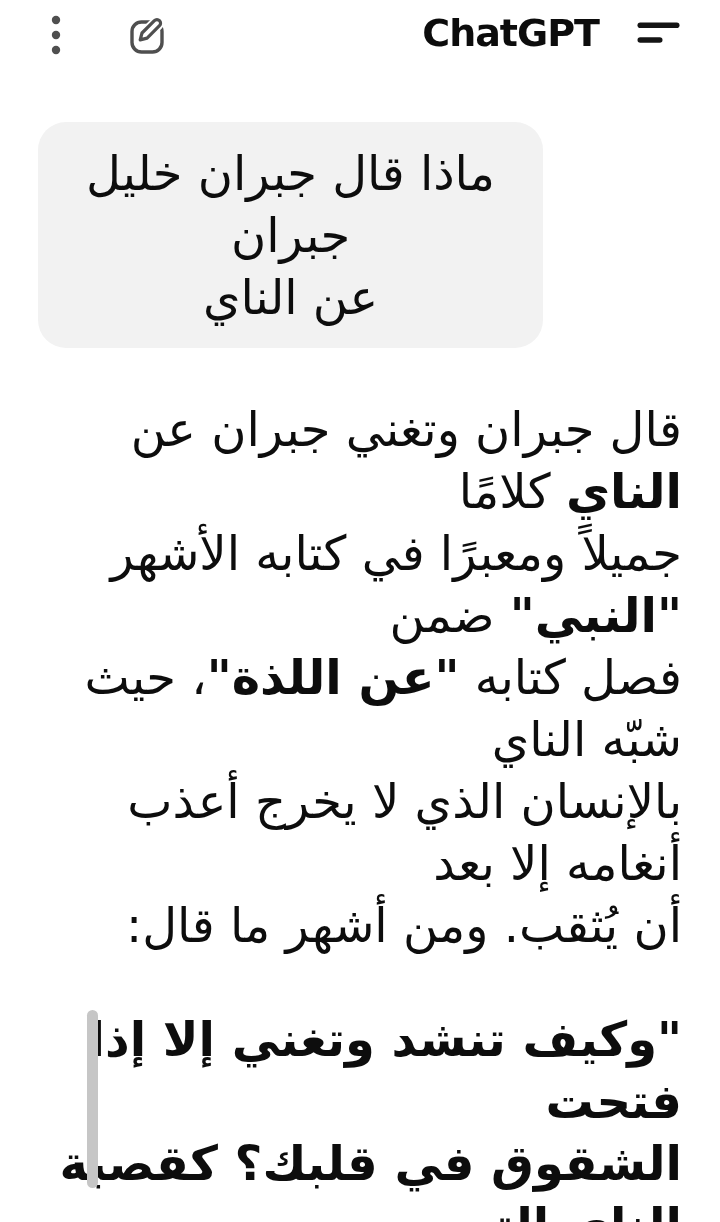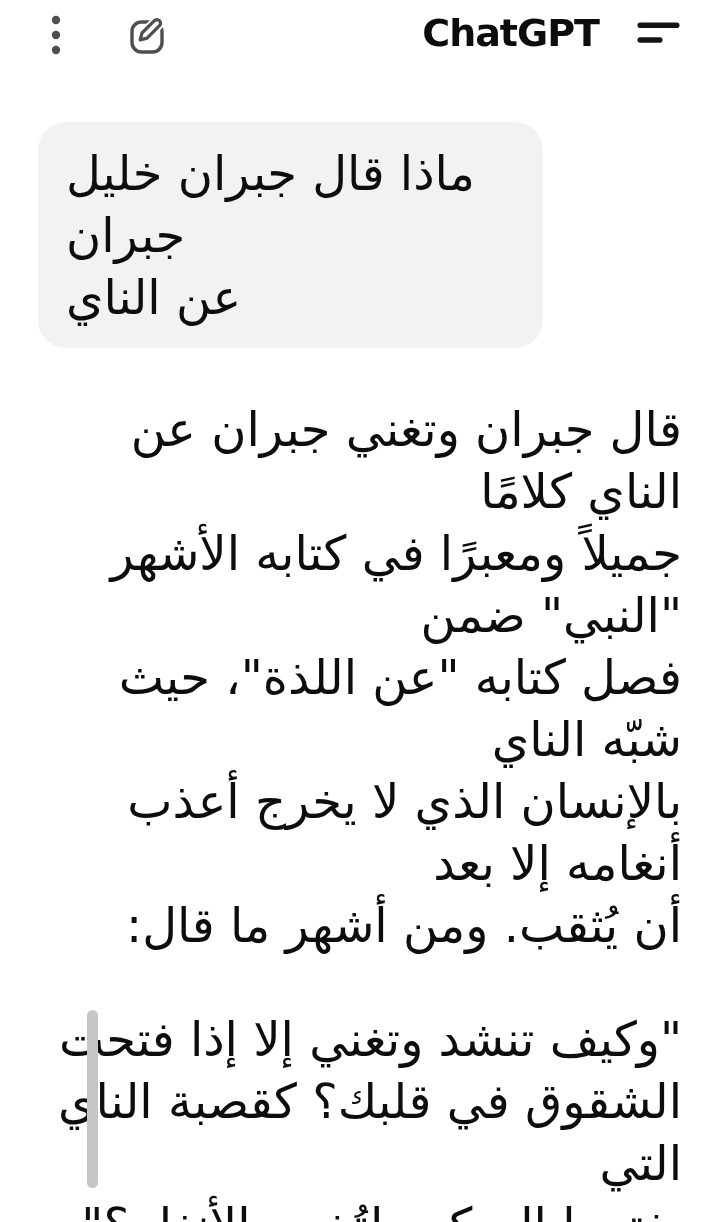--- a/index.html
+++ b/index.html
@@ -32,32 +32,32 @@
 
   .bubble-row { margin-top: 50px; direction: ltr; }
   .bubble {
     margin-left: 8px;
     width: 505px;
     background: #f2f2f2;
     border-radius: 28px;
     padding: 20px 28px;
     font-size: 48px; line-height: 62px;
     color: #0d0d0d;
-    direction: rtl; text-align: left;
+    direction: rtl; text-align: center;
     white-space: pre-line;
   }
 
   .assistant {
     direction: rtl; text-align: right;
     font-size: 48px; line-height: 62px;
     color: #0d0d0d;
   }
   .para { margin: 0; white-space: pre-line; }
   .para-1 { margin-top: 50px; }
-  .b { font-weight: 400; }
+  .b { font-weight: 700; }
 
   .quote { position: relative; margin-top: 52px; }
   .quote-bar {
     position: absolute; left: 57px; top: 2px;
     width: 11px; height: 178px; border-radius: 6px;
     background: #c6c6c6;
   }
   .quote-text { margin: 0; font-weight: 700; white-space: pre-line; }
 </style>
 </head>

